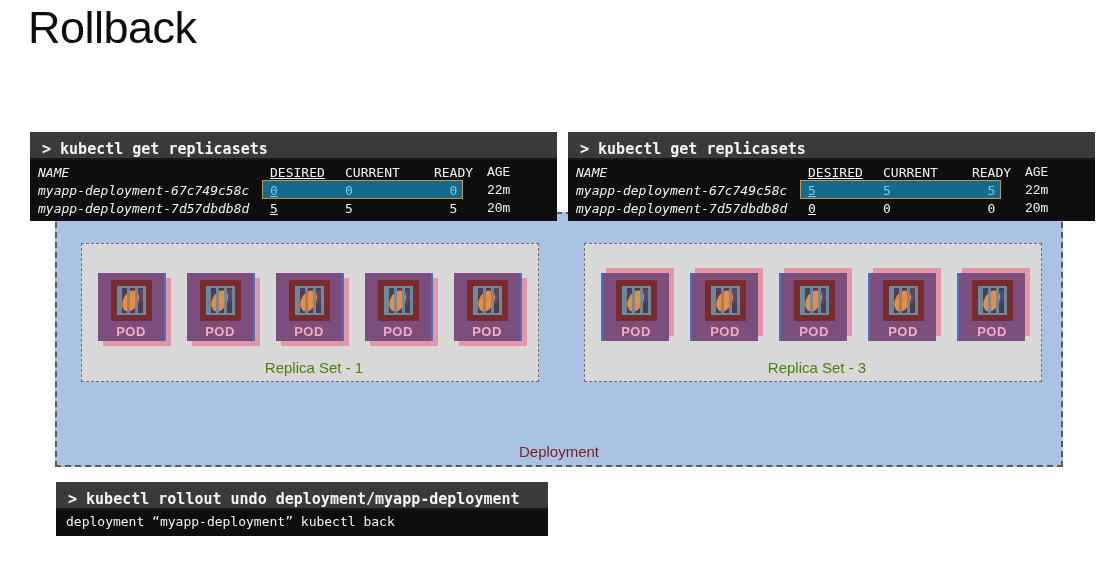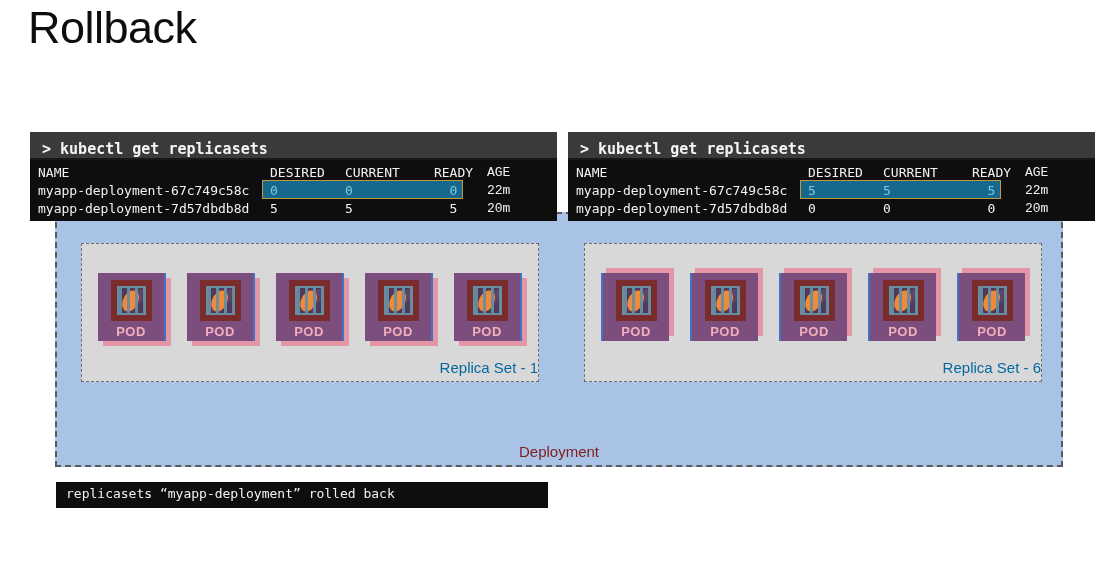--- a/index.html
+++ b/index.html
@@ -24,22 +24,22 @@
     font-size:15px; font-weight:bold; line-height:27px; height:28px;
     padding:4px 12px; border-bottom:2px solid #171717;
     white-space:nowrap; overflow:hidden;
   }
   .t-body {
     background:#0e0e0e; color:#f2f2f2;
     font-family:"DejaVu Sans Mono", monospace; font-size:13px;
     padding:3px 0 4px 0;
   }
   .t-row { position:relative; display:flex; height:18px; align-items:center; padding-left:8px; white-space:nowrap; }
-  .c-name    { width:232px; }
-  .c-desired { width:75px; }
+  .c-name    { width:232px;font-style:italic; }
+  .c-desired { width:75px;text-decoration:underline; }
   .c-current { width:75px; }
   .c-ready   { width:67px;text-align:center; }
   .c-age     { width:auto;font-family:Liberation Mono, monospace; }
   .t-row span { position:relative; z-index:1; }
   .hl-box {
     position:absolute; left:232px; top:-1px; width:201px; height:19px;
     background:#16688c; border:1.5px solid #c19a3d; z-index:0 !important;
   }
   .hl-num { color:#7ec8dd; }
   .t-output { padding:4px 10px 6px 10px; height:26px; }
@@ -53,22 +53,22 @@
     position:absolute; bottom:5px; left:0; width:100%; text-align:center;
     color:#7f1d1d; font-size:15px;
   }
   .rs {
     position:absolute; top:29px; width:458px; height:139px;
     background:#d8d8d8; border:1.5px dashed #6e6e6e;
   }
   .rs1 { left:24px; }
   .rs2 { left:527px; }
   .rs-label {
-    position:absolute; bottom:5px; left:0; width:100%; text-align:right;
-    color:#0369a1; font-size:15px;padding-left:8px;
+    position:absolute; bottom:5px; left:0; width:100%; text-align:center;
+    color:#4d7c0f; font-size:15px;padding-left:8px;
   }
   .pods { position:absolute; top:29px; left:16px; right:16px; display:flex; justify-content:space-between; }
   .pod {
     width:68px; height:68px; background:#7b4e7d;
     display:flex; flex-direction:column; align-items:center;
   }
   .rs1 .pod { box-shadow:5px 5px 0 #e495a6; border-right:2px solid #4472c4; }
   .rs2 .pod { box-shadow:5px -5px 0 #e495a6; border-left:2px solid #4472c4; }
   .pod-icon {
     margin-top:7px; width:41px; height:41px; background:#7a2b2b;
@@ -216,23 +216,24 @@
             </div>
           <div class="pod-label">POD</div>
         </div>
         <div class="pod">
           <div class="pod-icon">
               <div class="cage"></div>
             </div>
           <div class="pod-label">POD</div>
         </div>
       </div>
-      <div class="rs-label">Replica Set - 6</div>
+      <div class="rs-label">Replica Set - 3</div>
     </div>
 
     <div class="dep-label">Deployment</div>
   </section>
 
   <section class="terminal t-bottom">
-    <div class="t-body t-output">replicasets “myapp-deployment” rolled back</div>
+    <div class="t-header">&gt; kubectl rollout undo deployment/myapp-deployment</div>
+    <div class="t-body t-output">deployment “myapp-deployment” kubectl back</div>
   </section>
 
 </div>
 
 </body></html>

